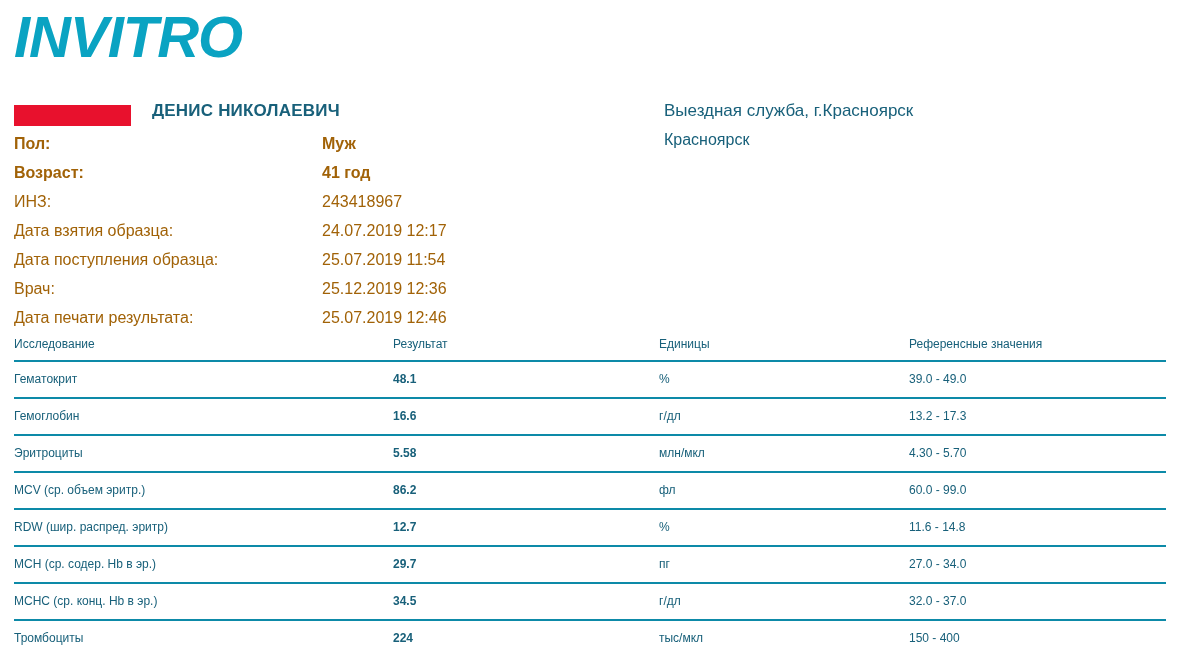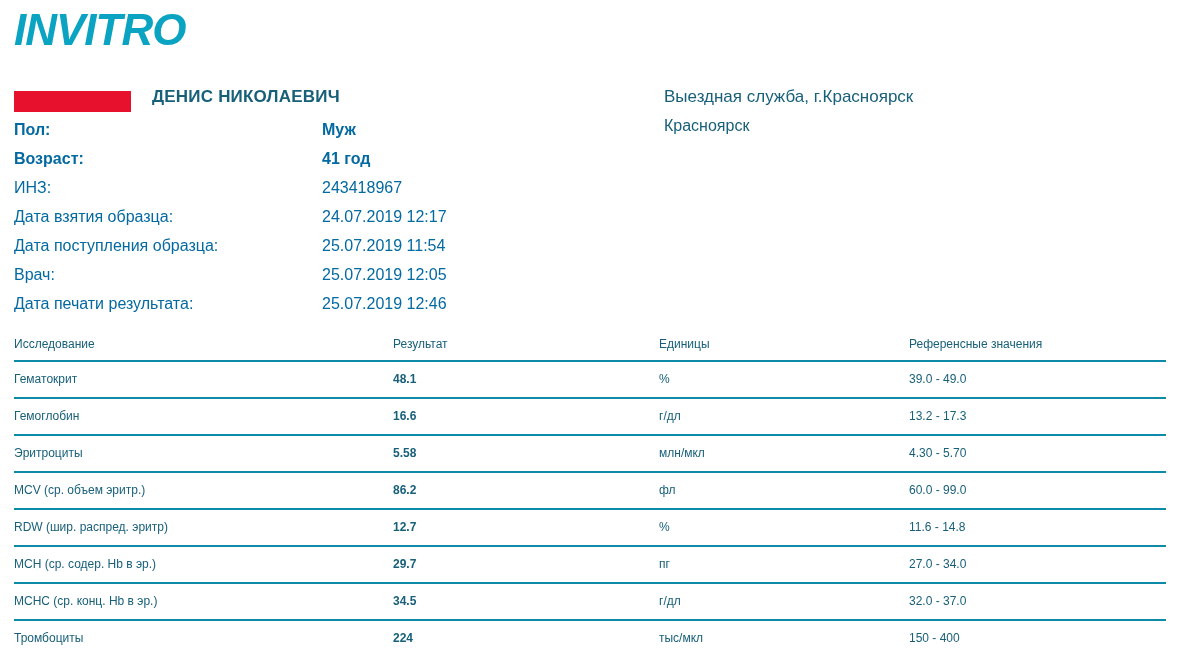--- a/index.html
+++ b/index.html
@@ -20,21 +20,21 @@
     height: 654px;
     box-sizing: border-box;
     padding: 0 14px;
   }
 
   
   .logo {
     font-family: "Liberation Sans", sans-serif;
     font-style: italic;
     font-weight: bold;
-    font-size: 44px;
+    font-size: 58px;
     letter-spacing: -1px;
     color: #0aa3c2;
     padding-top: 8px;
     line-height: 1;
   }
 
   
   .header {
     position: relative;
     margin-top: 35px;
@@ -77,21 +77,21 @@
     position: absolute;
     left: 0;
     top: 28px;
     width: 640px;
   }
   .info-row {
     position: relative;
     height: 29px;
     line-height: 29px;
     font-size: 16px;
-    color: #0369a1;
+    color: #a16207;
   }
   .info-row .lbl {
     position: absolute;
     left: 0;
     top: 0;
   }
   .info-row .val {
     position: absolute;
     left: 308px;
     top: 0;
@@ -167,21 +167,21 @@
         <span class="val">24.07.2019 12:17</span>
       </div>
 
       <div class="info-row">
         <span class="lbl">Дата поступления образца:</span>
         <span class="val">25.07.2019 11:54</span>
       </div>
 
       <div class="info-row">
         <span class="lbl">Врач:</span>
-        <span class="val">25.07.2019 12:05</span>
+        <span class="val">25.12.2019 12:36</span>
       </div>
 
       <div class="info-row">
         <span class="lbl">Дата печати результата:</span>
         <span class="val">25.07.2019 12:46</span>
       </div>
 
     </div>
   </div>
 

